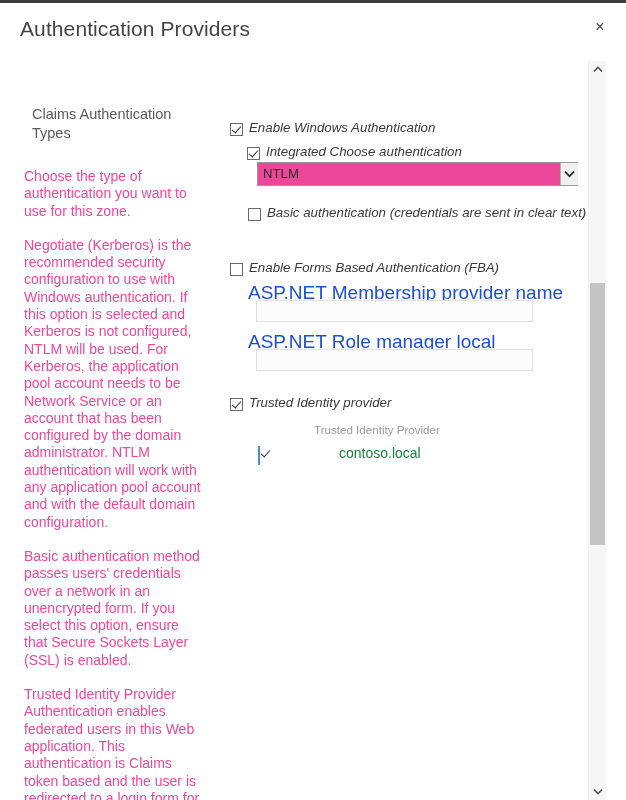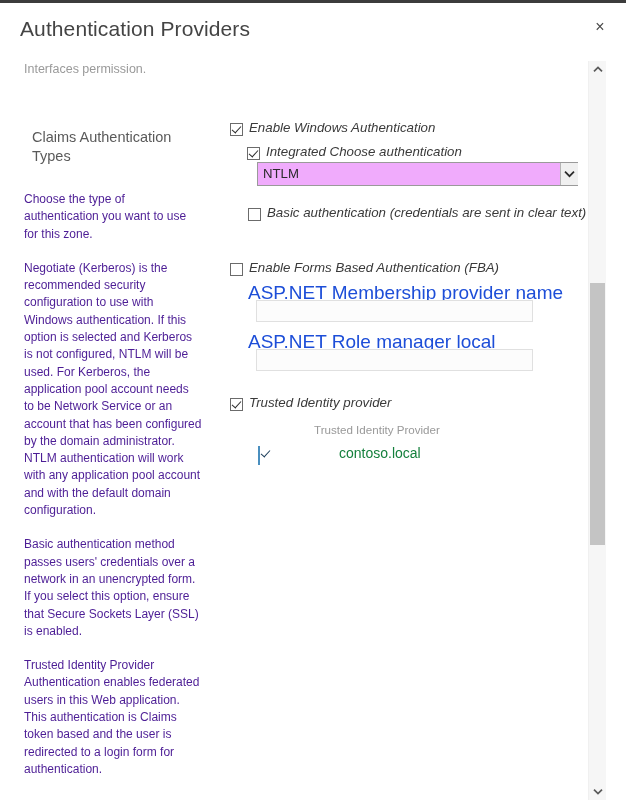--- a/index.html
+++ b/index.html
@@ -97,22 +97,22 @@
   #help-heading {
     font-size: 14.5px;
     color: #5a5a5a;
     font-weight: 400;
     margin: 8px;
     padding-top: 42px;
     padding-bottom: 0px;
     line-height: 19px;
   }
   .help-para {
-    font-size: 12px;
-    color: #4c1d95;
+    font-size: 14px;
+    color: #ec4899;
     line-height: 17.3px;
     margin: 0;
     padding-top: 17px;
   }
 
   
   #form-column {
     position: absolute;
     left: 229px;
     top: 0;
@@ -171,21 +171,21 @@
   #row-integrated     { position: absolute; left: 18px; top: 89px; }
 
   #auth-select {
     position: absolute;
     left: 28px;
     top: 107px;
     width: 321px;
     height: 24px;
     box-sizing: border-box;
     border: 1px solid #9a9a9a;
-    background: #f0abfc;
+    background: #ec4899;
     font-family: "Liberation Sans", sans-serif;
     font-size: 13.2px;
     color: #2b2b2b;
     padding: 0 26px 0 5px;
     appearance: none;
     -webkit-appearance: none;
     -moz-appearance: none;
     border-radius: 0;
     line-height: 22px;
   }
@@ -331,21 +331,20 @@
 <div id="dialog">
 
   <div id="dialog-header">
     <div id="dialog-title">Authentication Providers</div>
     <button id="close-button">×</button>
   </div>
 
   <div id="scroll-viewport">
 
     <div id="help-column">
-      <p class="intro-line">Interfaces permission.</p>
       <h2 id="help-heading">Claims Authentication Types</h2>
       <p class="help-para">Choose the type of authentication you want to use for this zone.</p>
       <p class="help-para">Negotiate (Kerberos) is the recommended security configuration to use with Windows authentication. If this option is selected and Kerberos is not configured, NTLM will be used. For Kerberos, the application pool account needs to be Network Service or an account that has been configured by the domain administrator. NTLM authentication will work with any application pool account and with the default domain configuration.</p>
       <p class="help-para">Basic authentication method passes users' credentials over a network in an unencrypted form. If you select this option, ensure that Secure Sockets Layer (SSL) is enabled.</p>
       <p class="help-para">Trusted Identity Provider Authentication enables federated users in this Web application. This authentication is Claims token based and the user is redirected to a login form for authentication.</p>
 
     </div>
 
     <div id="form-column">
 

